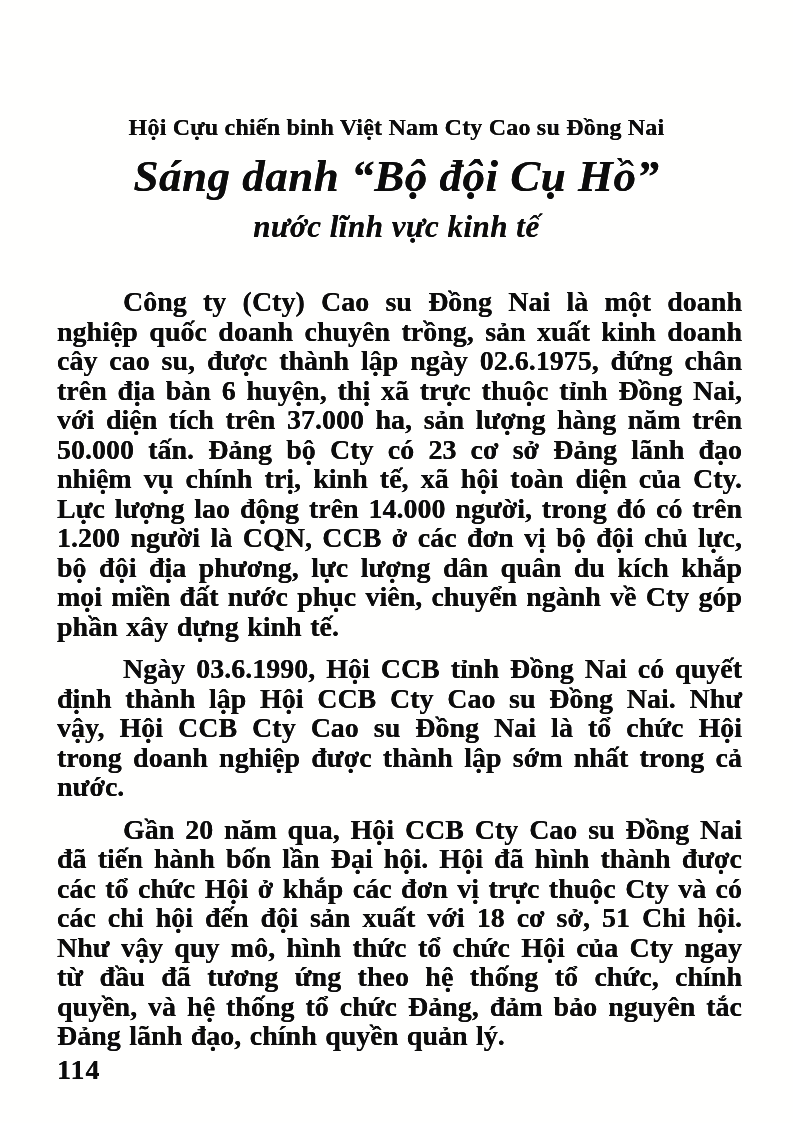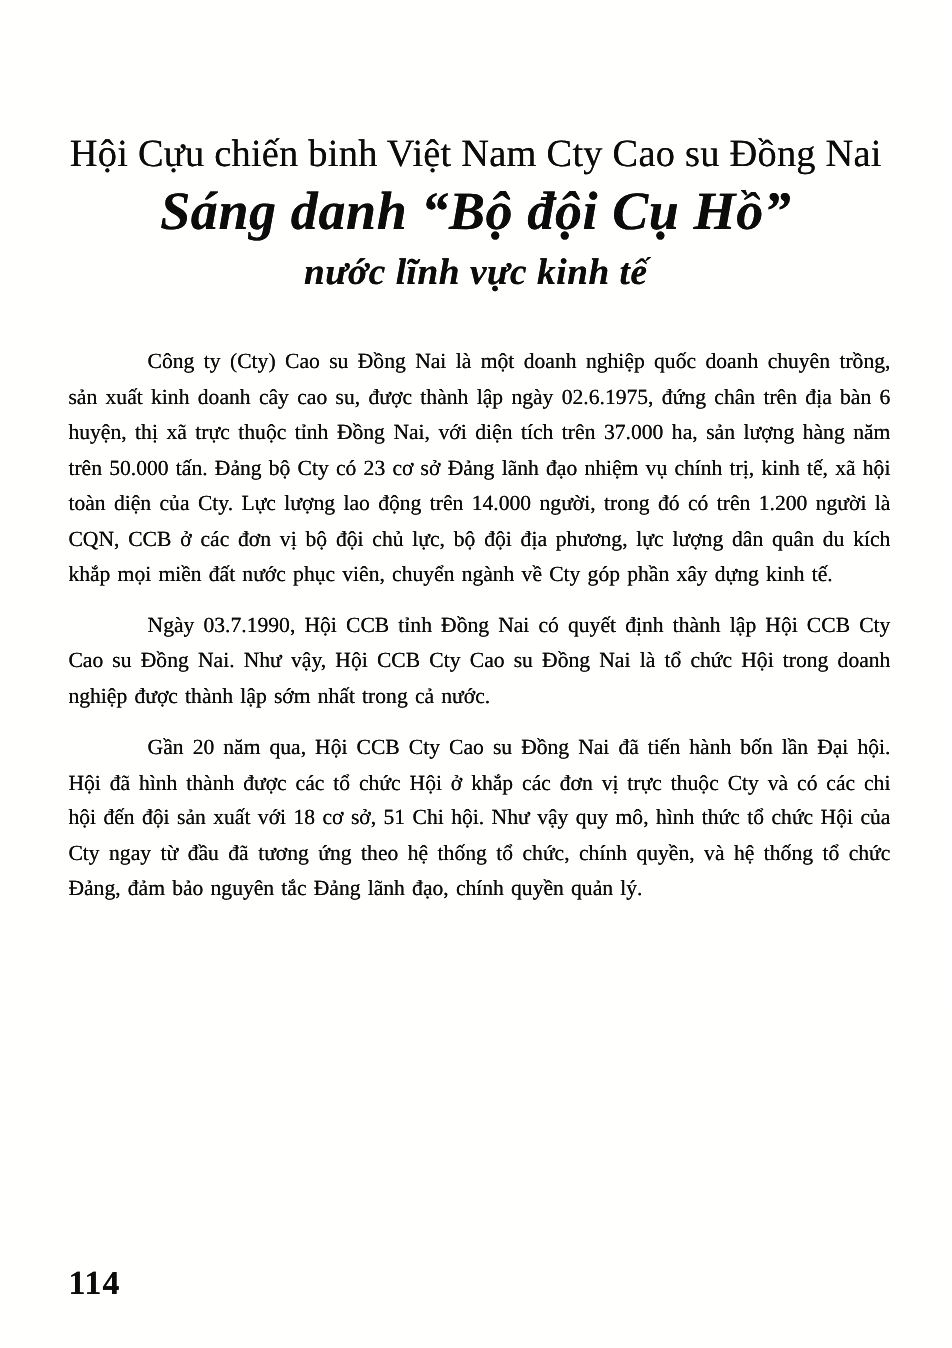--- a/index.html
+++ b/index.html
@@ -20,22 +20,22 @@
     text-shadow: 0 0 0.4px currentColor;
   }
   .title-block {
     position: absolute;
     top: 110px;
     left: 0;
     width: 100%;
     text-align: center;
   }
   .title-kicker {
-    font-size: 32px;
-    font-weight: 400;
+    font-size: 24px;
+    font-weight: 700;
     line-height: 34px;
     letter-spacing: 0.2px;
   }
   .title-main {
     font-size: 45px;
     font-weight: 700;
     font-style: italic;
     line-height: 46px;
     margin-top: 9px;
     letter-spacing: 0.5px;
@@ -46,25 +46,26 @@
     font-style: italic;
     line-height: 44px;
     margin-top: 6px;
     letter-spacing: 0.5px;
   }
   .body-text {
     position: absolute;
     top: 287px;
     left: 57px;
     width: 685px;
-    font-size: 18px;
+    font-size: 28px;
     line-height: 29.5px;
     text-align: justify;
     text-justify: inter-word;
     word-spacing: 1.5px;
+    font-weight: bold;
   }
   .body-text p {
     margin: 0;
     text-indent: 66px;
   }
   .body-text p + p {
     margin-top: 13px;
   }
   .page-number {
     position: absolute;
@@ -82,19 +83,19 @@
 <div class="page">
 
   <header class="title-block">
     <div class="title-kicker">Hội Cựu chiến binh Việt Nam Cty Cao su Đồng Nai</div>
     <div class="title-main">Sáng danh “Bộ đội Cụ Hồ”</div>
     <div class="title-sub">nước lĩnh vực kinh tế</div>
   </header>
 
   <main class="body-text">
     <p>Công ty (Cty) Cao su Đồng Nai là một doanh nghiệp quốc doanh chuyên trồng, sản xuất kinh doanh cây cao su, được thành lập ngày 02.6.1975, đứng chân trên địa bàn 6 huyện, thị xã trực thuộc tỉnh Đồng Nai, với diện tích trên 37.000 ha, sản lượng hàng năm trên 50.000 tấn. Đảng bộ Cty có 23 cơ sở Đảng lãnh đạo nhiệm vụ chính trị, kinh tế, xã hội toàn diện của Cty. Lực lượng lao động trên 14.000 người, trong đó có trên 1.200 người là CQN, CCB ở các đơn vị bộ đội chủ lực, bộ đội địa phương, lực lượng dân quân du kích khắp mọi miền đất nước phục viên, chuyển ngành về Cty góp phần xây dựng kinh tế.</p>
-    <p>Ngày 03.7.1990, Hội CCB tỉnh Đồng Nai có quyết định thành lập Hội CCB Cty Cao su Đồng Nai. Như vậy, Hội CCB Cty Cao su Đồng Nai là tổ chức Hội trong doanh nghiệp được thành lập sớm nhất trong cả nước.</p>
+    <p>Ngày 03.6.1990, Hội CCB tỉnh Đồng Nai có quyết định thành lập Hội CCB Cty Cao su Đồng Nai. Như vậy, Hội CCB Cty Cao su Đồng Nai là tổ chức Hội trong doanh nghiệp được thành lập sớm nhất trong cả nước.</p>
     <p>Gần 20 năm qua, Hội CCB Cty Cao su Đồng Nai đã tiến hành bốn lần Đại hội. Hội đã hình thành được các tổ chức Hội ở khắp các đơn vị trực thuộc Cty và có các chi hội đến đội sản xuất với 18 cơ sở, 51 Chi hội. Như vậy quy mô, hình thức tổ chức Hội của Cty ngay từ đầu đã tương ứng theo hệ thống tổ chức, chính quyền, và hệ thống tổ chức Đảng, đảm bảo nguyên tắc Đảng lãnh đạo, chính quyền quản lý.</p>
   </main>
 
   <div class="page-number">114</div>
 
 </div>
 
 </body></html>

